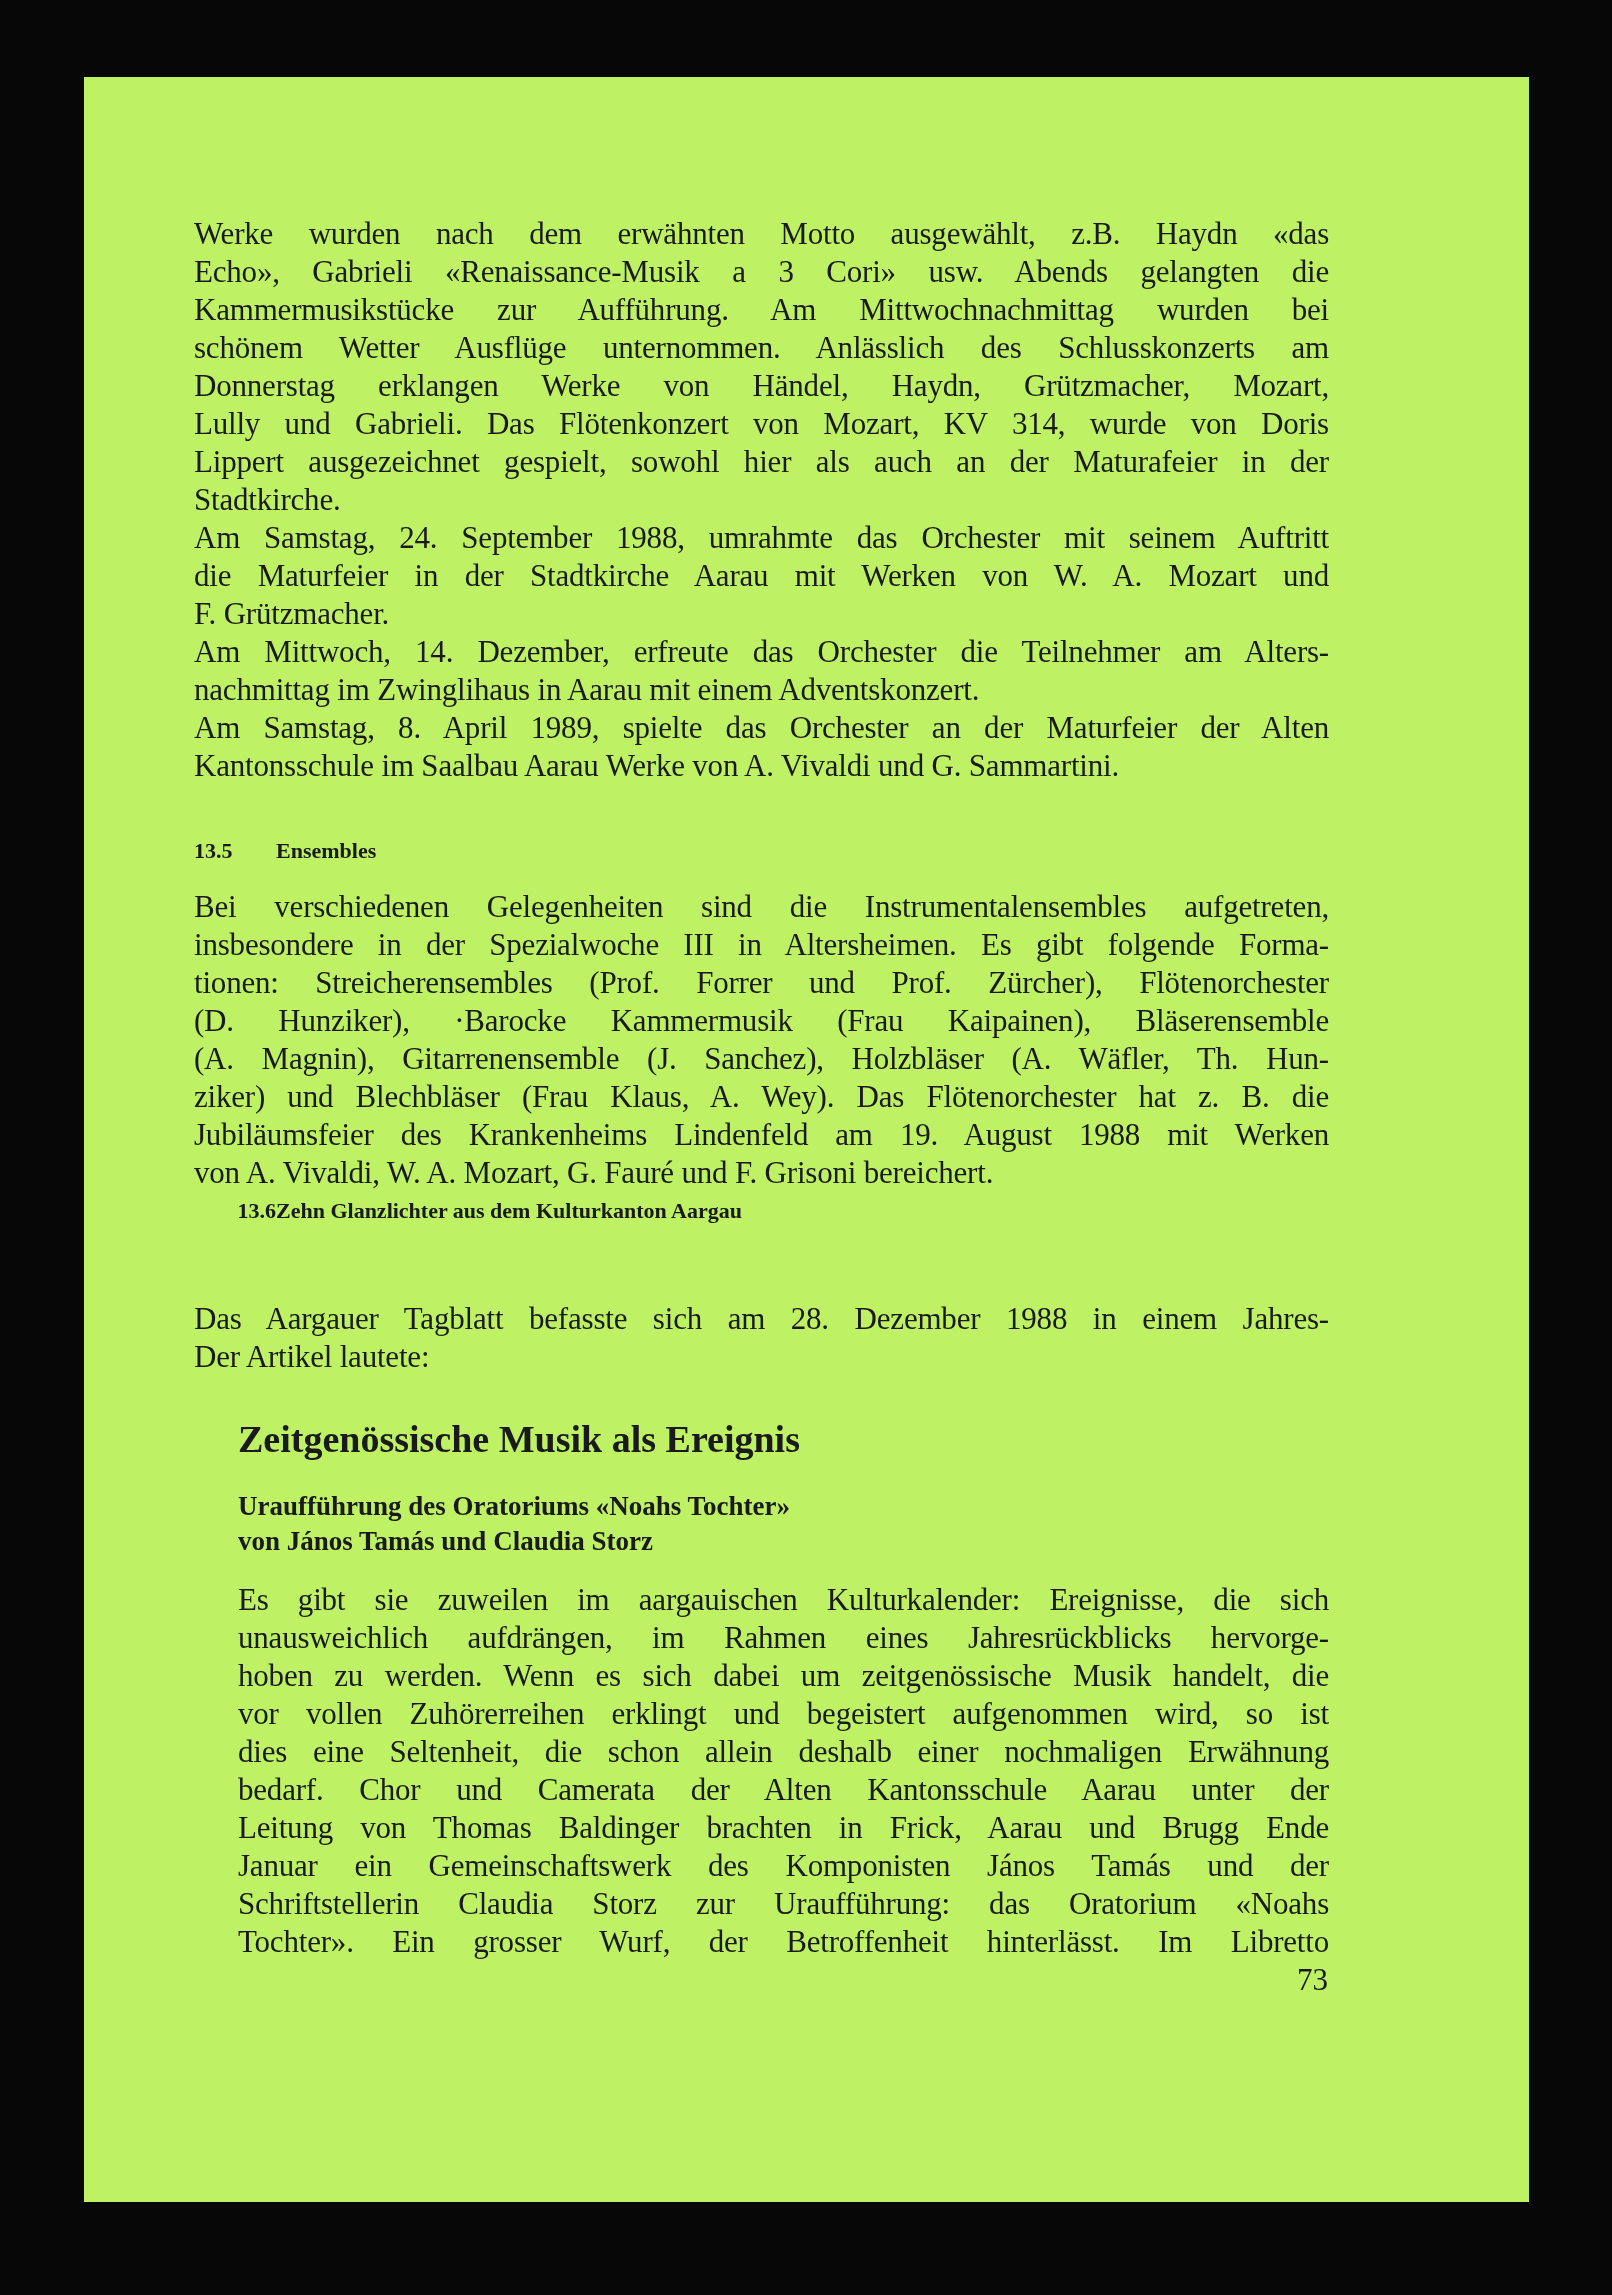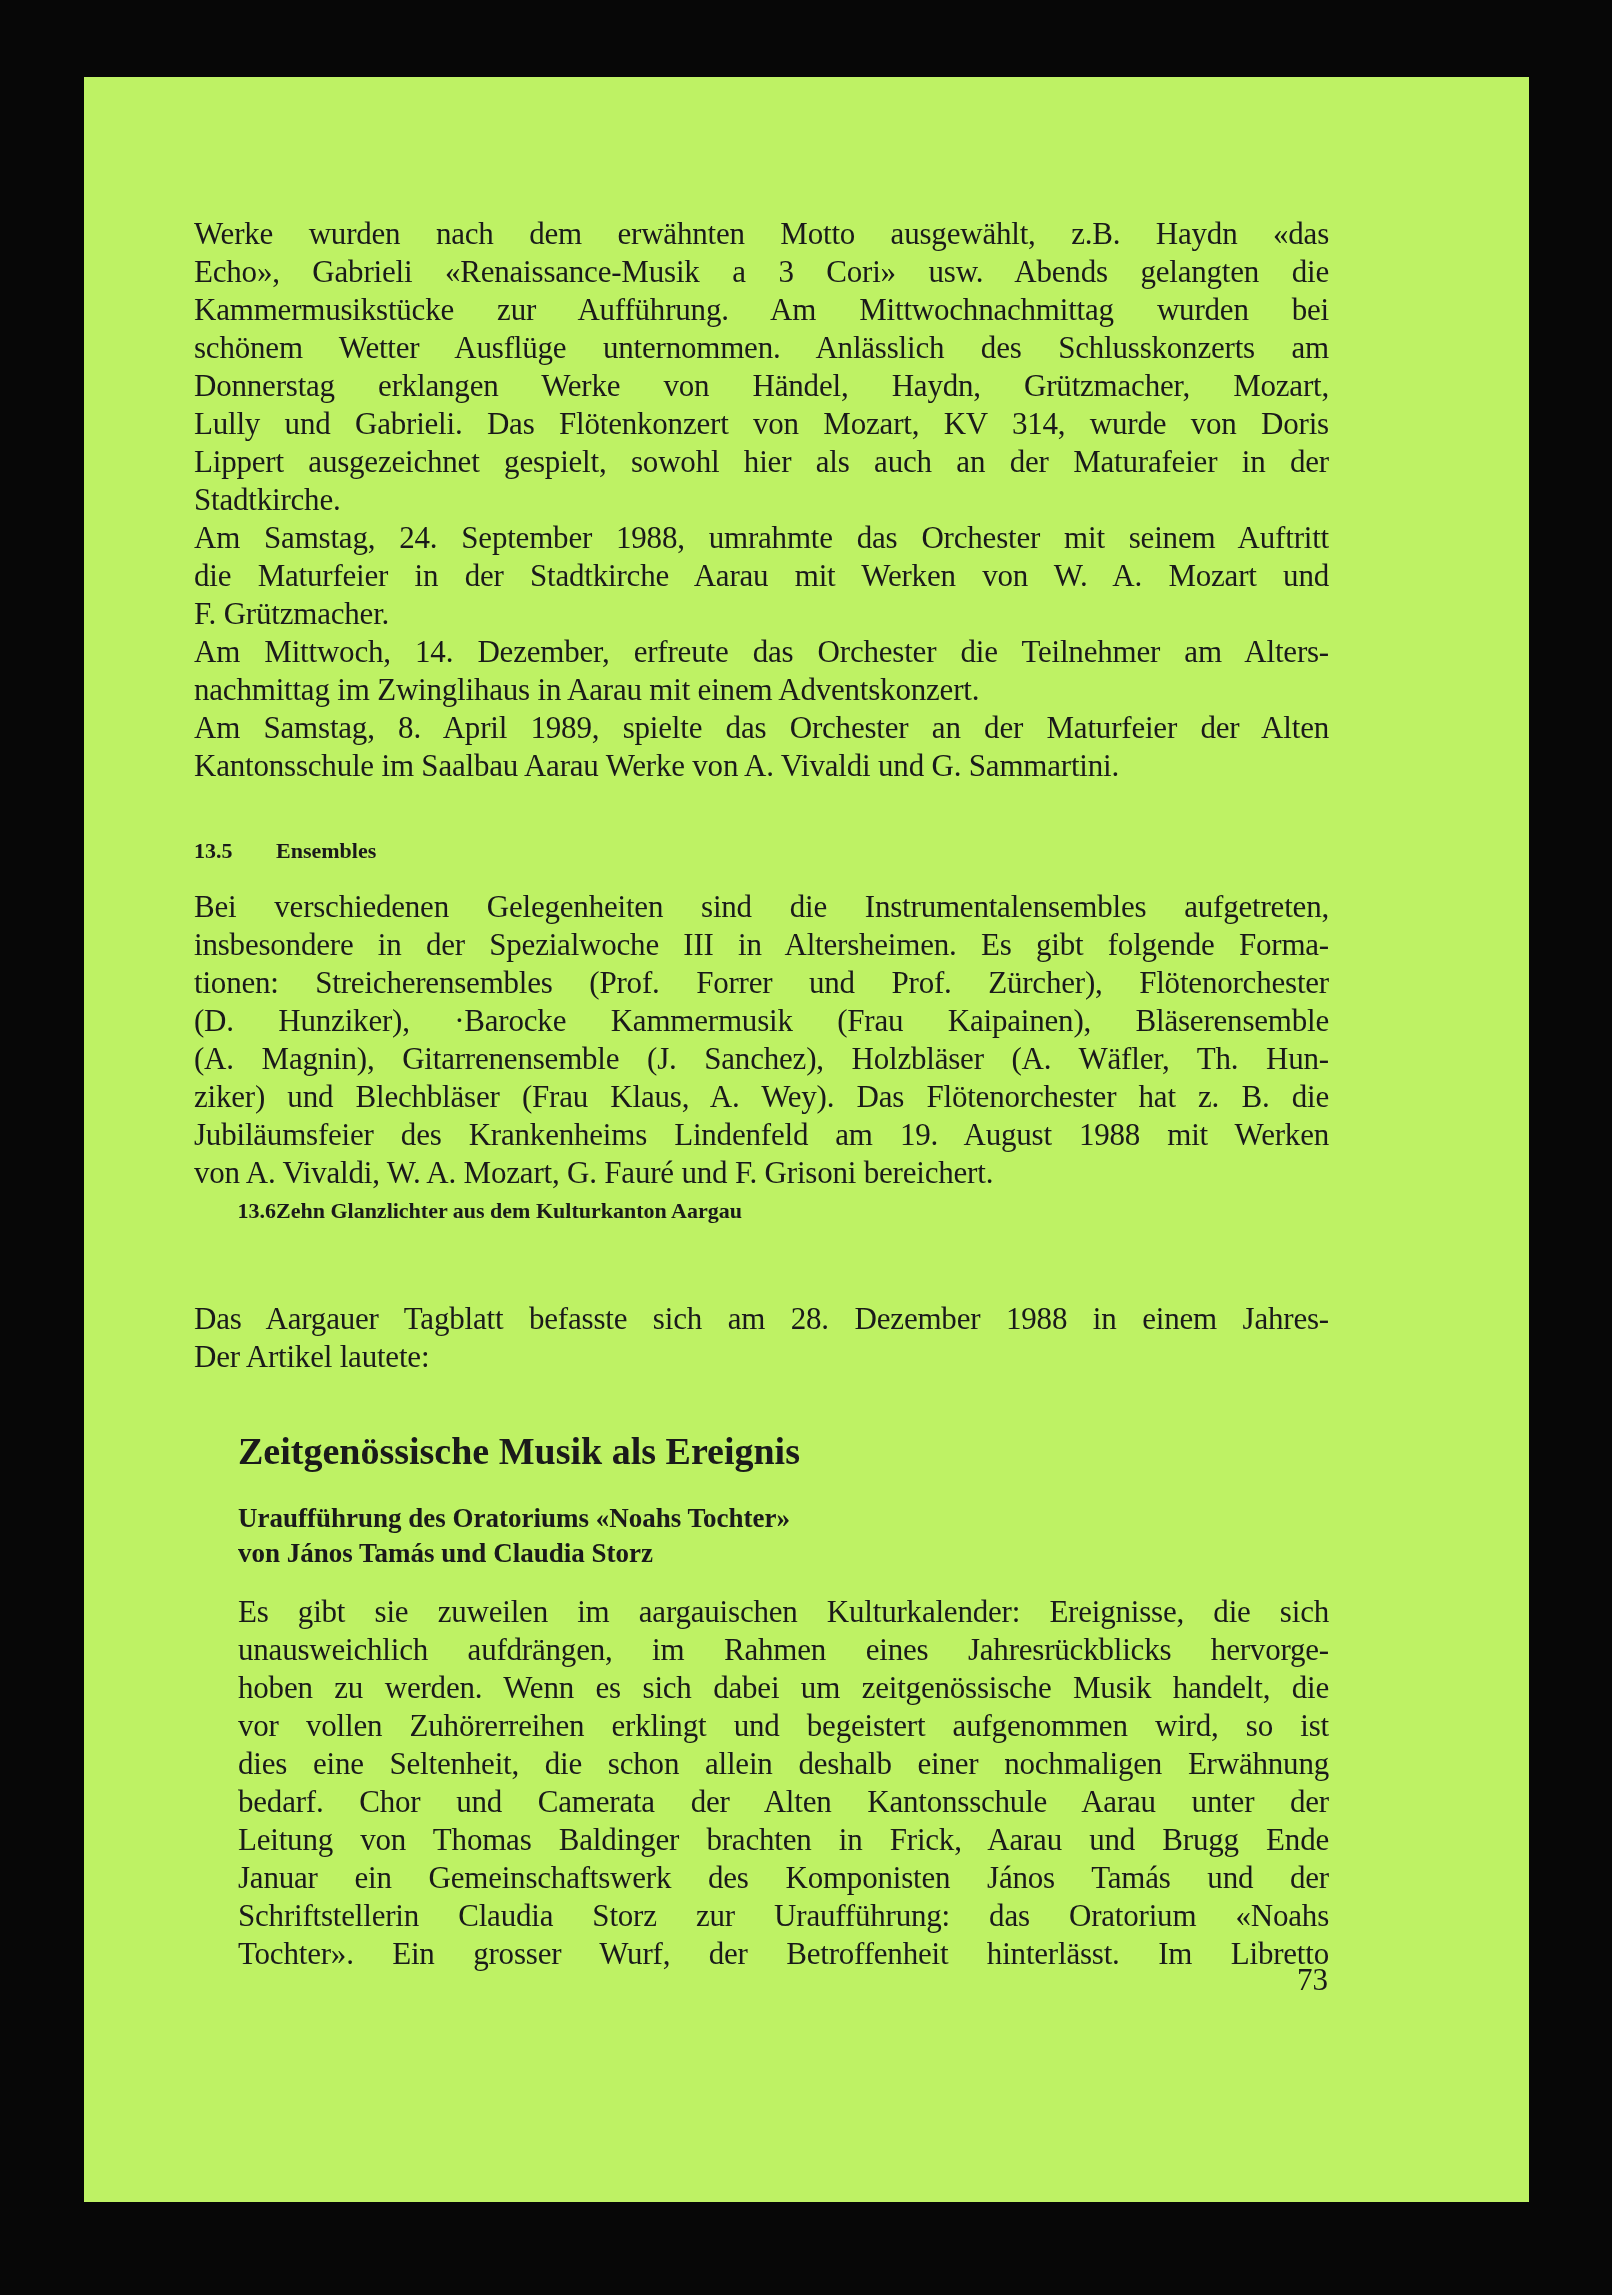--- a/index.html
+++ b/index.html
@@ -109,21 +109,21 @@
       </div>
 
     <div class="h2" style="top:1118px;text-align:right;">
       <span class="num">13.6</span><span>Zehn Glanzlichter aus dem Kulturkanton Aargau</span>
     </div>
     <div class="block" id="s136-block" style="top:1223px;">
         <span class="line">Das Aargauer Tagblatt befasste sich am 28. Dezember 1988 in einem Jahres-</span>
         <span class="line last">Der Artikel lautete:</span>
       </div>
 
-    <div class="article" style="top:12px;height:2049px;">
+    <div class="article" style="top:0;height:2049px;">
       <div class="art-title" style="top:1340px;">Zeitgenössische Musik als Ereignis</div>
       <div class="art-sub" style="top:1412px;">Uraufführung des Oratoriums «Noahs Tochter»</div>
       <div class="art-sub" style="top:1447px;">von János Tamás und Claudia Storz</div>
       <div class="block" id="article-block" style="top:1504px;">
           <span class="line">Es gibt sie zuweilen im aargauischen Kulturkalender: Ereignisse, die sich</span>
           <span class="line">unausweichlich aufdrängen, im Rahmen eines Jahresrückblicks hervorge-</span>
           <span class="line">hoben zu werden. Wenn es sich dabei um zeitgenössische Musik handelt, die</span>
           <span class="line">vor vollen Zuhörerreihen erklingt und begeistert aufgenommen wird, so ist</span>
           <span class="line">dies eine Seltenheit, die schon allein deshalb einer nochmaligen Erwähnung</span>
           <span class="line">bedarf. Chor und Camerata der Alten Kantonsschule Aarau unter der</span>

